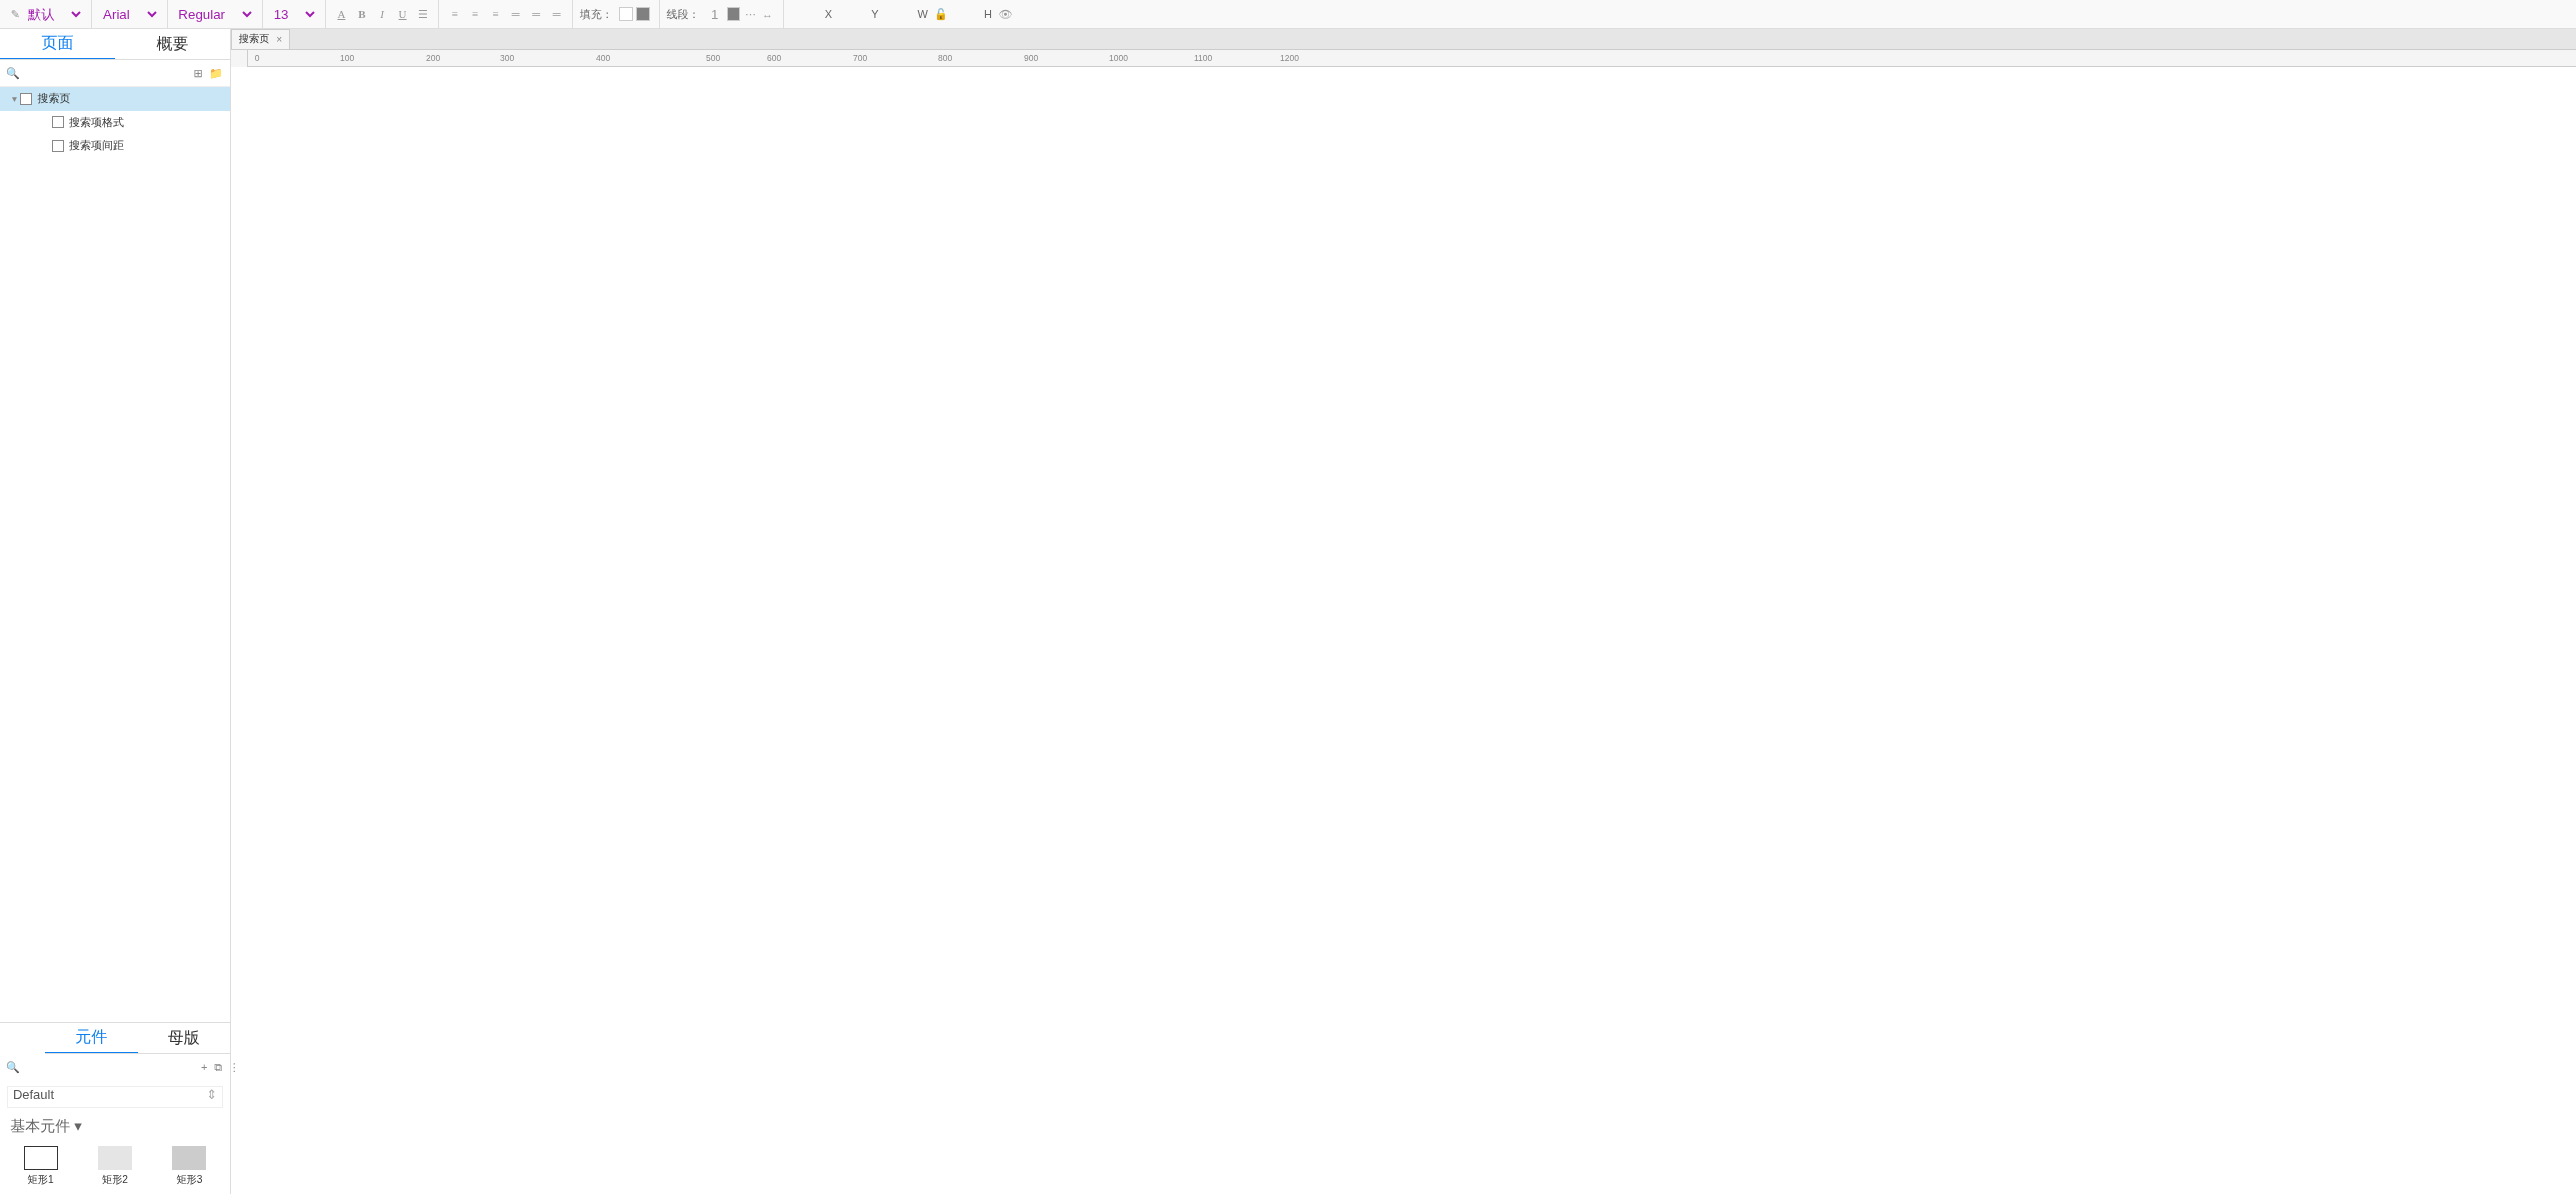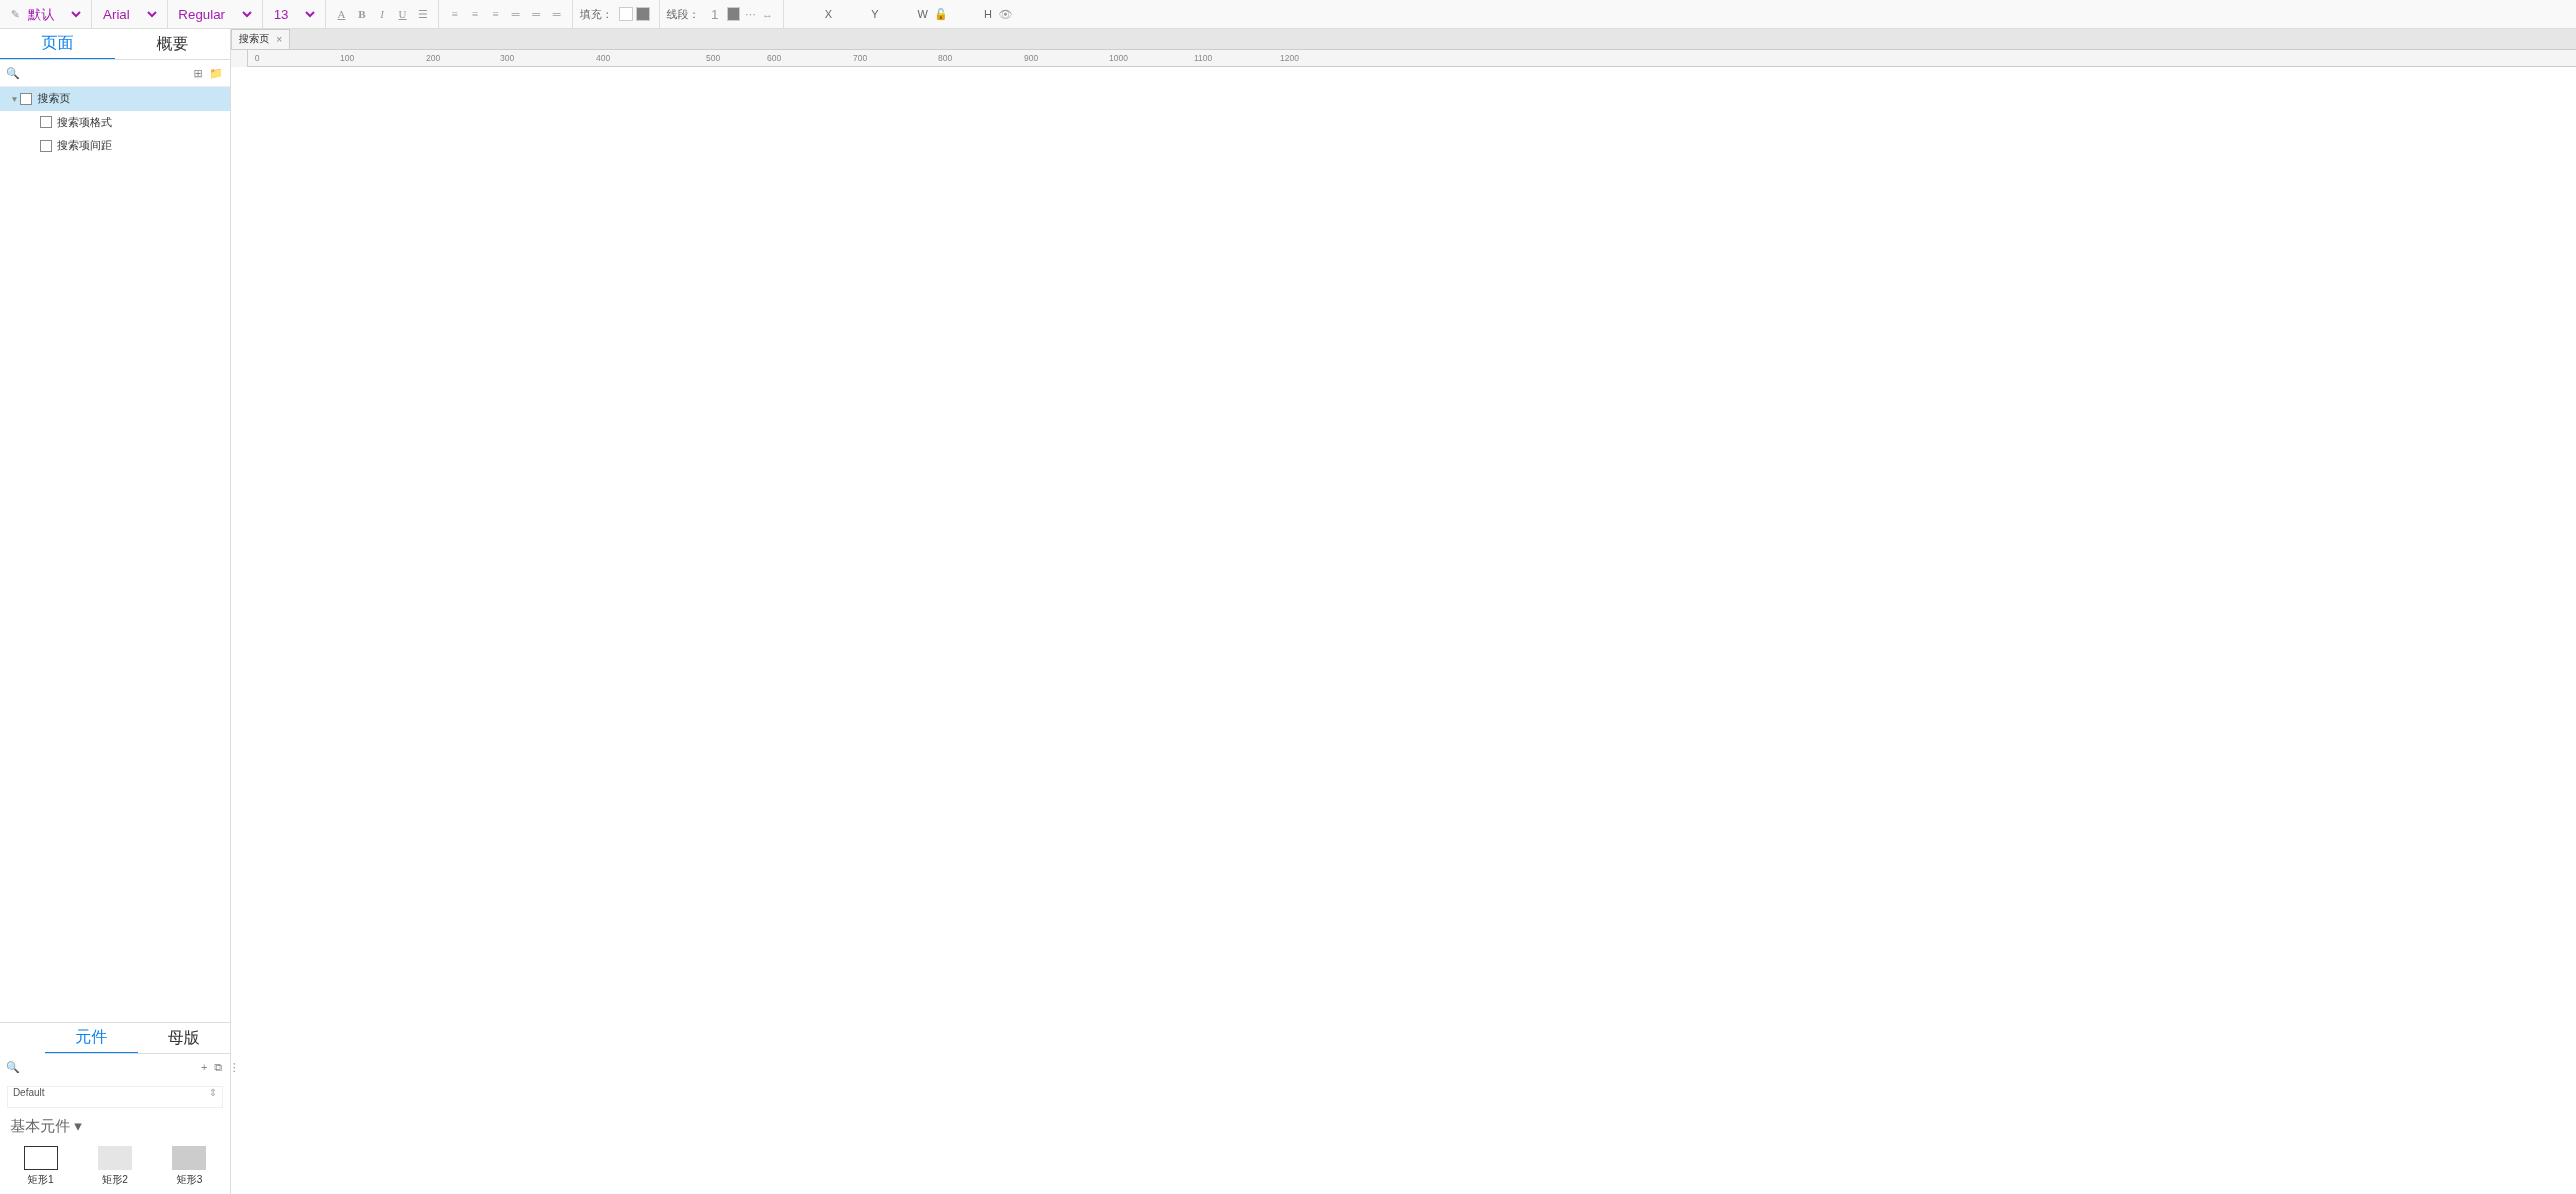--- a/index.html
+++ b/index.html
@@ -26,30 +26,30 @@
     .sidebar-tabs { display: flex; height: 31px; border-bottom: 0.9px solid #ddd; }
     .sidebar-tab { flex: 1; display: flex; align-items: center; justify-content: center; cursor: pointer; font-size: 16px; }
     .sidebar-tab.active { color: #0d7fee; border-bottom: 1.7px solid #0d7fee; }
     .sidebar-search { height: 27px; display: flex; align-items: center; padding: 0 6.8px; border-bottom: 0.9px solid #eee; }
     .sidebar-search input { flex: 1; border: none; outline: none; font-size: 12px; }
     .sidebar-search-icon { color: #aaa; margin-right: 3.4px; }
     .sidebar-actions { display: flex; gap: 6.8px; color: #888; }
     .page-tree { flex: 1; overflow: auto; }
     .page-tree-item { display: flex; align-items: center; padding: 4.3px 10.2px; cursor: pointer; font-size: 11px; }
     .page-tree-item.selected { background: #c8e6f5; }
-    .page-tree-item.child { padding-left: 40px; }
+    .page-tree-item.child { padding-left: 52px; }
     .tree-arrow { color: #888; margin-right: 1.7px; font-size: 8.5px; }
     .tree-page-icon { width: 12px; height: 12px; margin-right: 5.1px; display: inline-block; border: 0.9px solid #888; background: #fff; }
 
     
     .widgets-panel { border-top: 0.9px solid #ddd; }
     .widgets-tabs { display: flex; height: 31px; border-bottom: 0.9px solid #ddd; margin-left: 45px; }
     .widget-search { height: 27px; display: flex; align-items: center; padding: 0 6.8px; }
     .widget-select-row { padding: 5.1px 6.8px; }
-    .widget-select { width: 100%; height: 22px; border: 0.9px solid #eee; padding: 0 5.1px; font-size: 10px; color: #555; }
+    .widget-select { width: 100%; height: 22px; border: 0.9px solid #eee; padding: 0 5.1px; font-size: 13px; color: #555; }
     .basic-label-row { padding: 3.4px 10.2px; font-size: 15px; color: #666; }
     .shape-row { display: flex; justify-content: space-around; padding: 6.8px 3.4px; }
     .shape-item { display: flex; flex-direction: column; align-items: center; font-size: 10.2px; cursor: pointer; }
     .shape-box { width: 34px; height: 24px; border: 0.9px solid #333; background: #fff; margin-bottom: 3.4px; }
     .shape-box.g2 { border: none; background: #e5e5e5; }
     .shape-box.g3 { border: none; background: #ccc; }
 
     
     .canvas-area { margin-left: 231px; flex: 1; position: relative; overflow: hidden; background: #fff; }
     .ruler-h { height: 17px; border-bottom: 0.9px solid #ccc; background: #f5f5f5; position: relative; font-size: 8.5px; color: #888; display:flex; }

